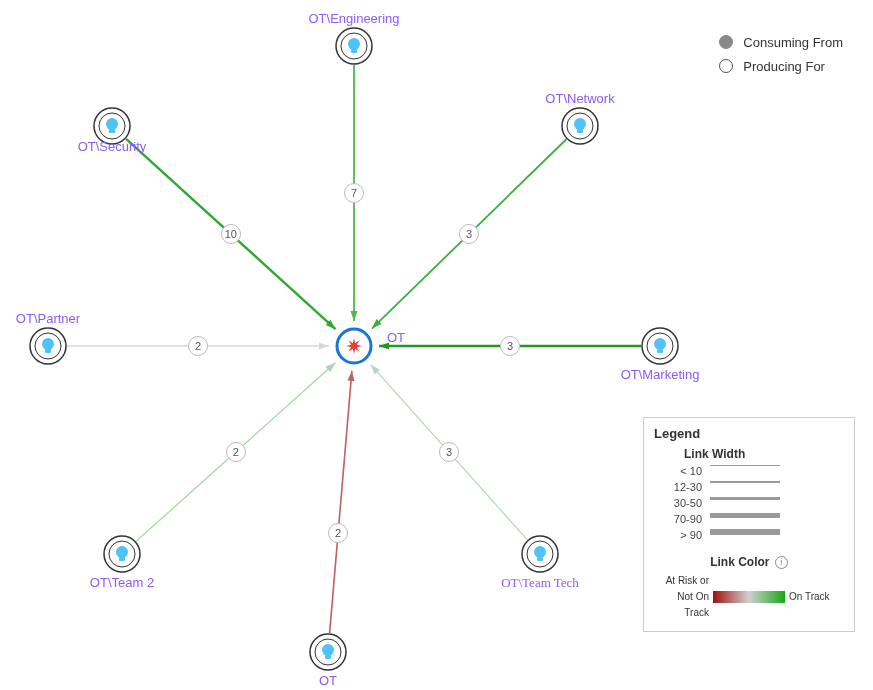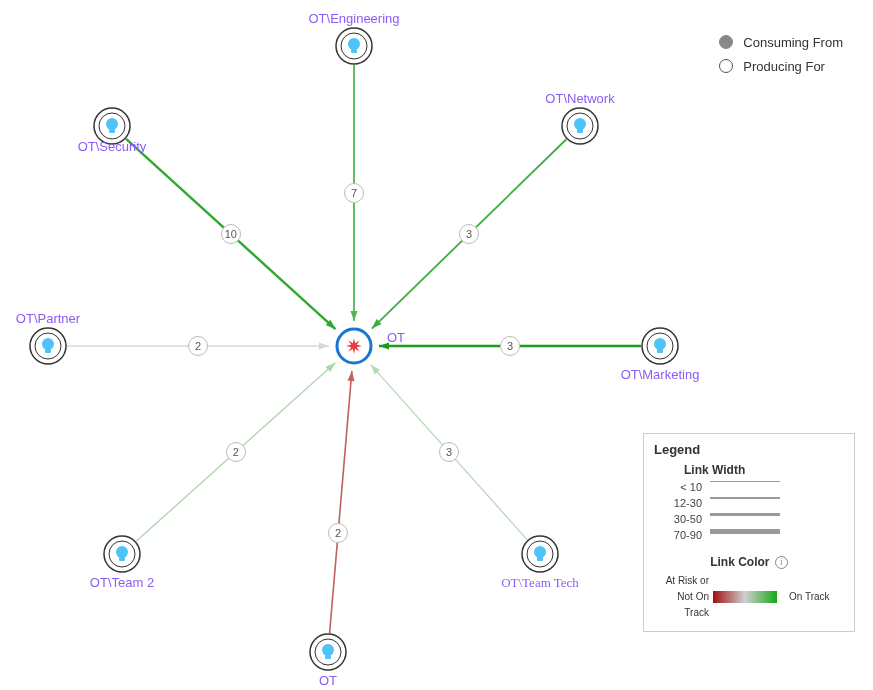--- a/index.html
+++ b/index.html
@@ -116,21 +116,21 @@
     display: flex;
     align-items: center;
     margin-top: 4px;
   }
   .legend .grad-row .left, .legend .grad-row .right {
     font-size: 10px;
     line-height: 16px;
     flex: 0 0 55px;
   }
   .legend .grad-row .left { text-align: right; padding-right: 4px;}
-  .legend .grad-row .right { text-align: left; padding-left: 12px;}
+  .legend .grad-row .right { text-align: left; padding-left: 4px;}
   .legend .grad {
     flex: 1;
     height: 12px;
     background: linear-gradient(to right, #a01010, #d0d0d0, #17a817);
   }
   .info-icon {
     display: inline-block;
     width: 11px; height: 11px;
     border: 1px solid #888;
     border-radius: 50%;
@@ -257,20 +257,24 @@
           <span class="lbl">12-30</span>
           <span class="line" style="height: 2px;"></span>
         </div>
         <div class="width-row">
           <span class="lbl">30-50</span>
           <span class="line" style="height: 3px;"></span>
         </div>
         <div class="width-row">
           <span class="lbl">70-90</span>
           <span class="line" style="height: 5px;"></span>
+        </div>
+        <div class="width-row">
+          <span class="lbl">&gt; 90</span>
+          <span class="line" style="height: 6px;"></span>
         </div>
       </div>
     <div class="color-sec">
       <span class="hdr">Link Color</span>
       <span class="info-icon">i</span>
       <div class="grad-row">
         <div class="left" id="lc-left">At Risk or<br>Not On Track</div>
         <div class="grad"></div>
         <div class="right">On Track</div>
       </div>

